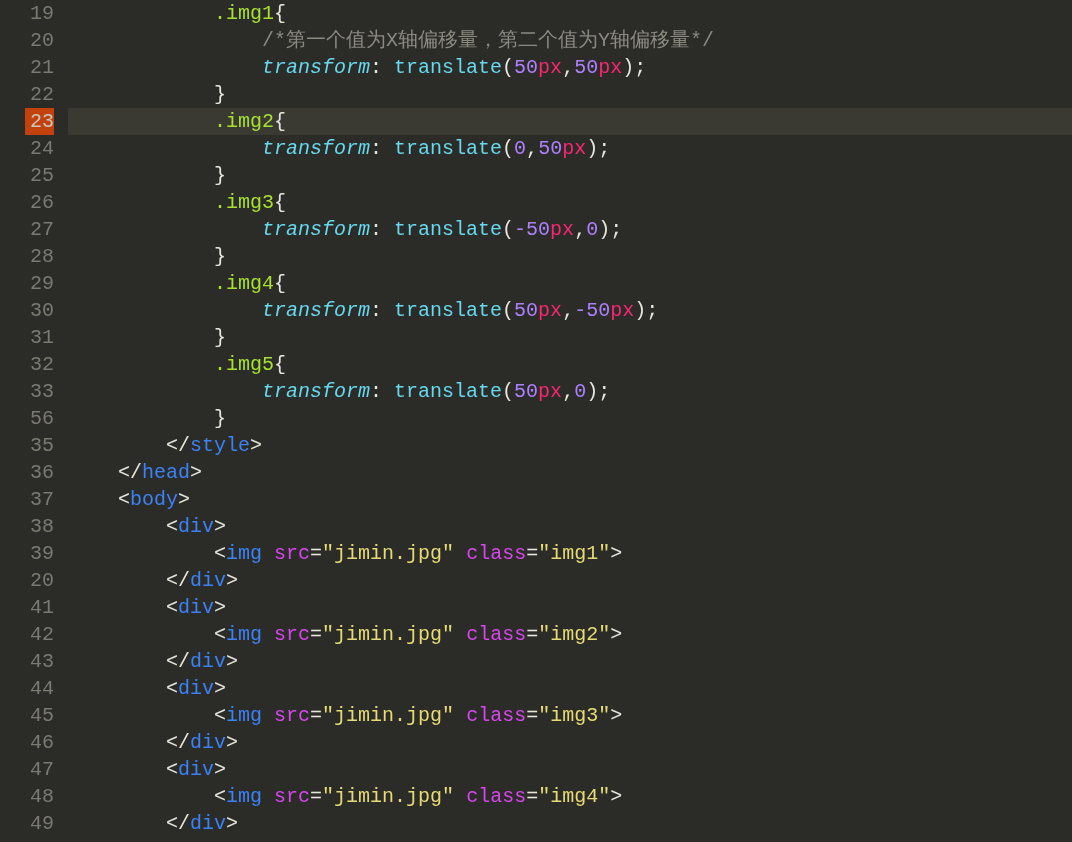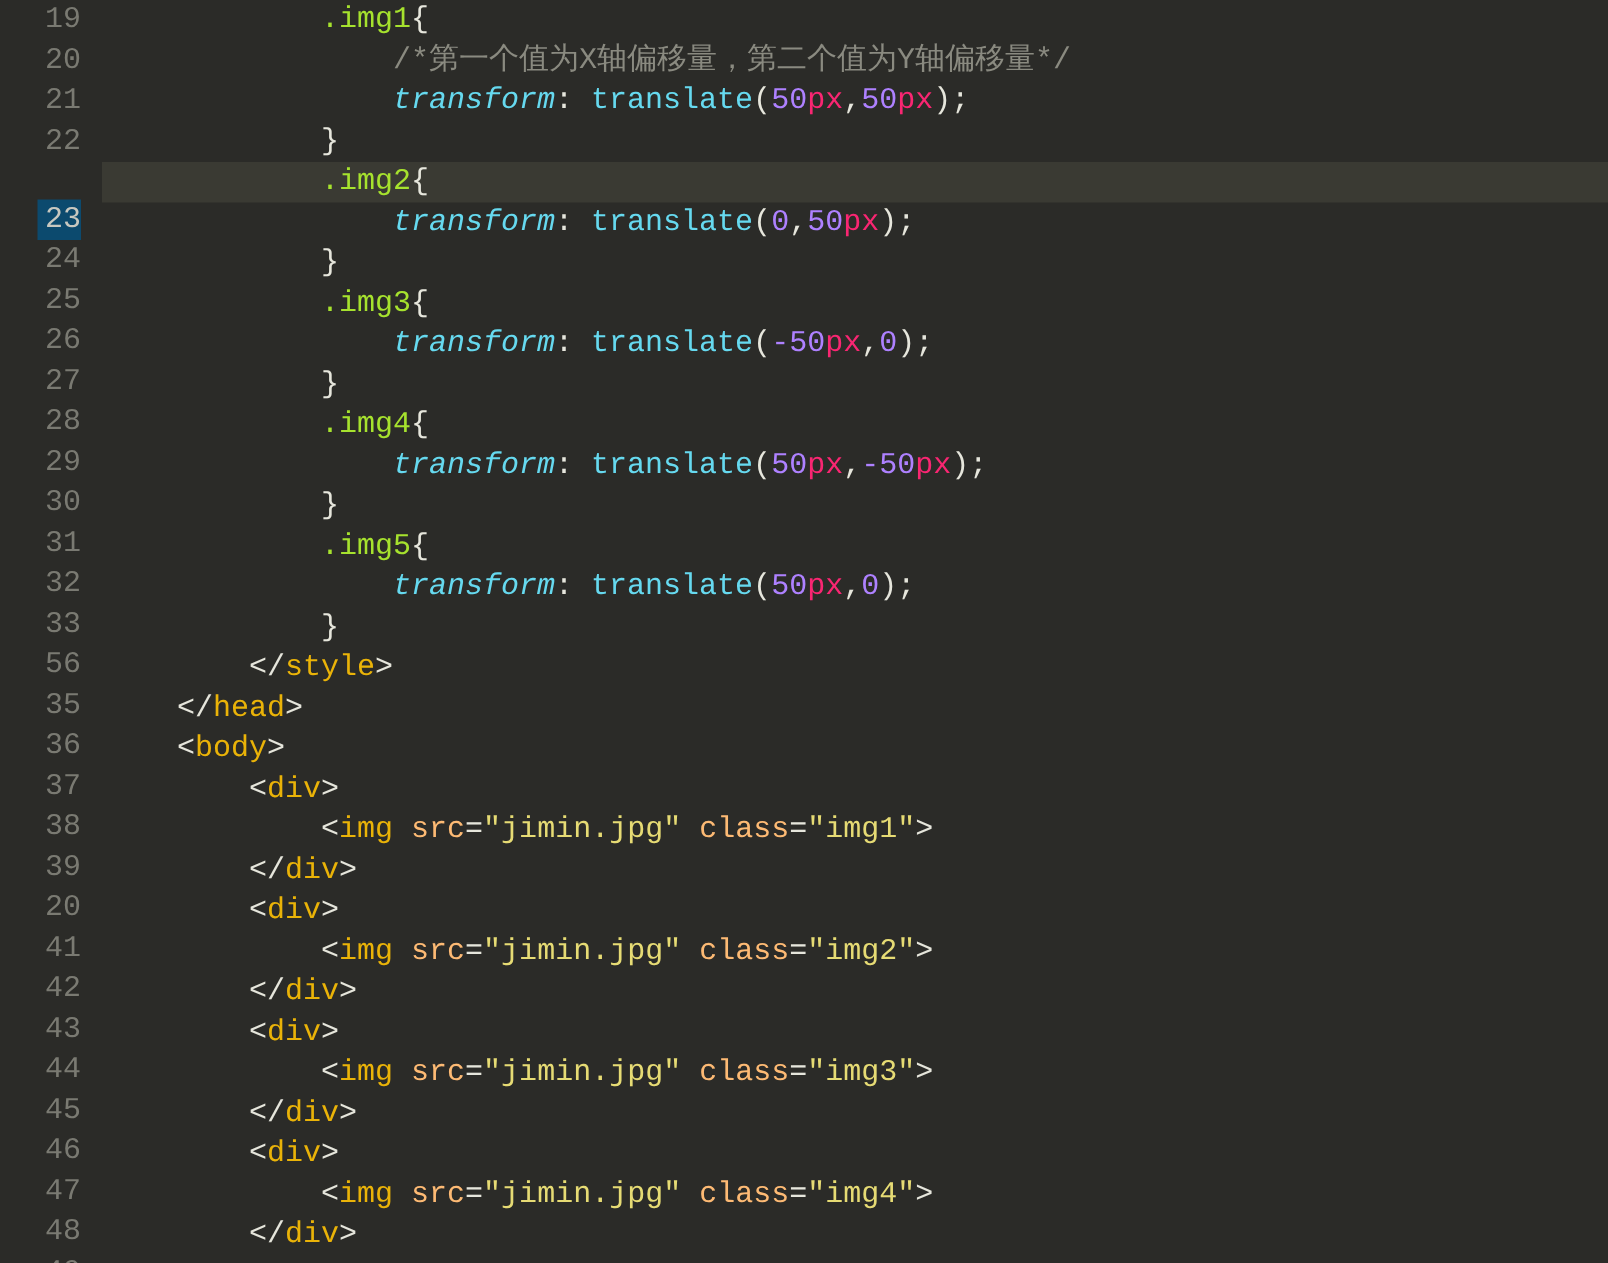--- a/index.html
+++ b/index.html
@@ -24,23 +24,22 @@
     padding-right: 14px;
     color: #7a7a72;
     user-select: none;
     flex-shrink: 0;
     padding-left: 25px;
   }
   .gutter .ln {
     height: 27px;
   }
   .gutter .ln.active {
-    background: #0c4a6e;
+    background: #c2410c;
     color: #c8c8c0;
-    margin-top: 25px;
   }
   .code {
     flex: 1;
     color: #e6e6dc;
     white-space: pre;
   }
   .code .row {
     height: 27px;
   }
   .code .row.active {
@@ -53,22 +52,22 @@
   .i4 { width: 194px; }
 
   
   .c-sel    { color: #a6e22e; }  
   .c-punc   { color: #e6e6dc; }  
   .c-comm   { color: #8a8a80; }  
   .c-prop   { color: #66d9ef; font-style: italic; } 
   .c-func   { color: #66d9ef; }  
   .c-num    { color: #ae81ff; text-align: right; }  
   .c-unit   { color: #f92672; text-align: center; }  
-  .c-tag    { color: #eab308; }  
-  .c-attr   { color: #fdba74; }  
+  .c-tag    { color: #3b82f6; }  
+  .c-attr   { color: #d946ef; }  
   .c-str    { color: #e6db74; }  
   .c-br     { color: #e6e6dc; }  
   .c-eq     { color: #e6e6dc; }
 </style>
 </head>
 <body>
 
 <div class="editor">
   <div class="gutter" id="gutter">
       <div class="ln">19</div>

